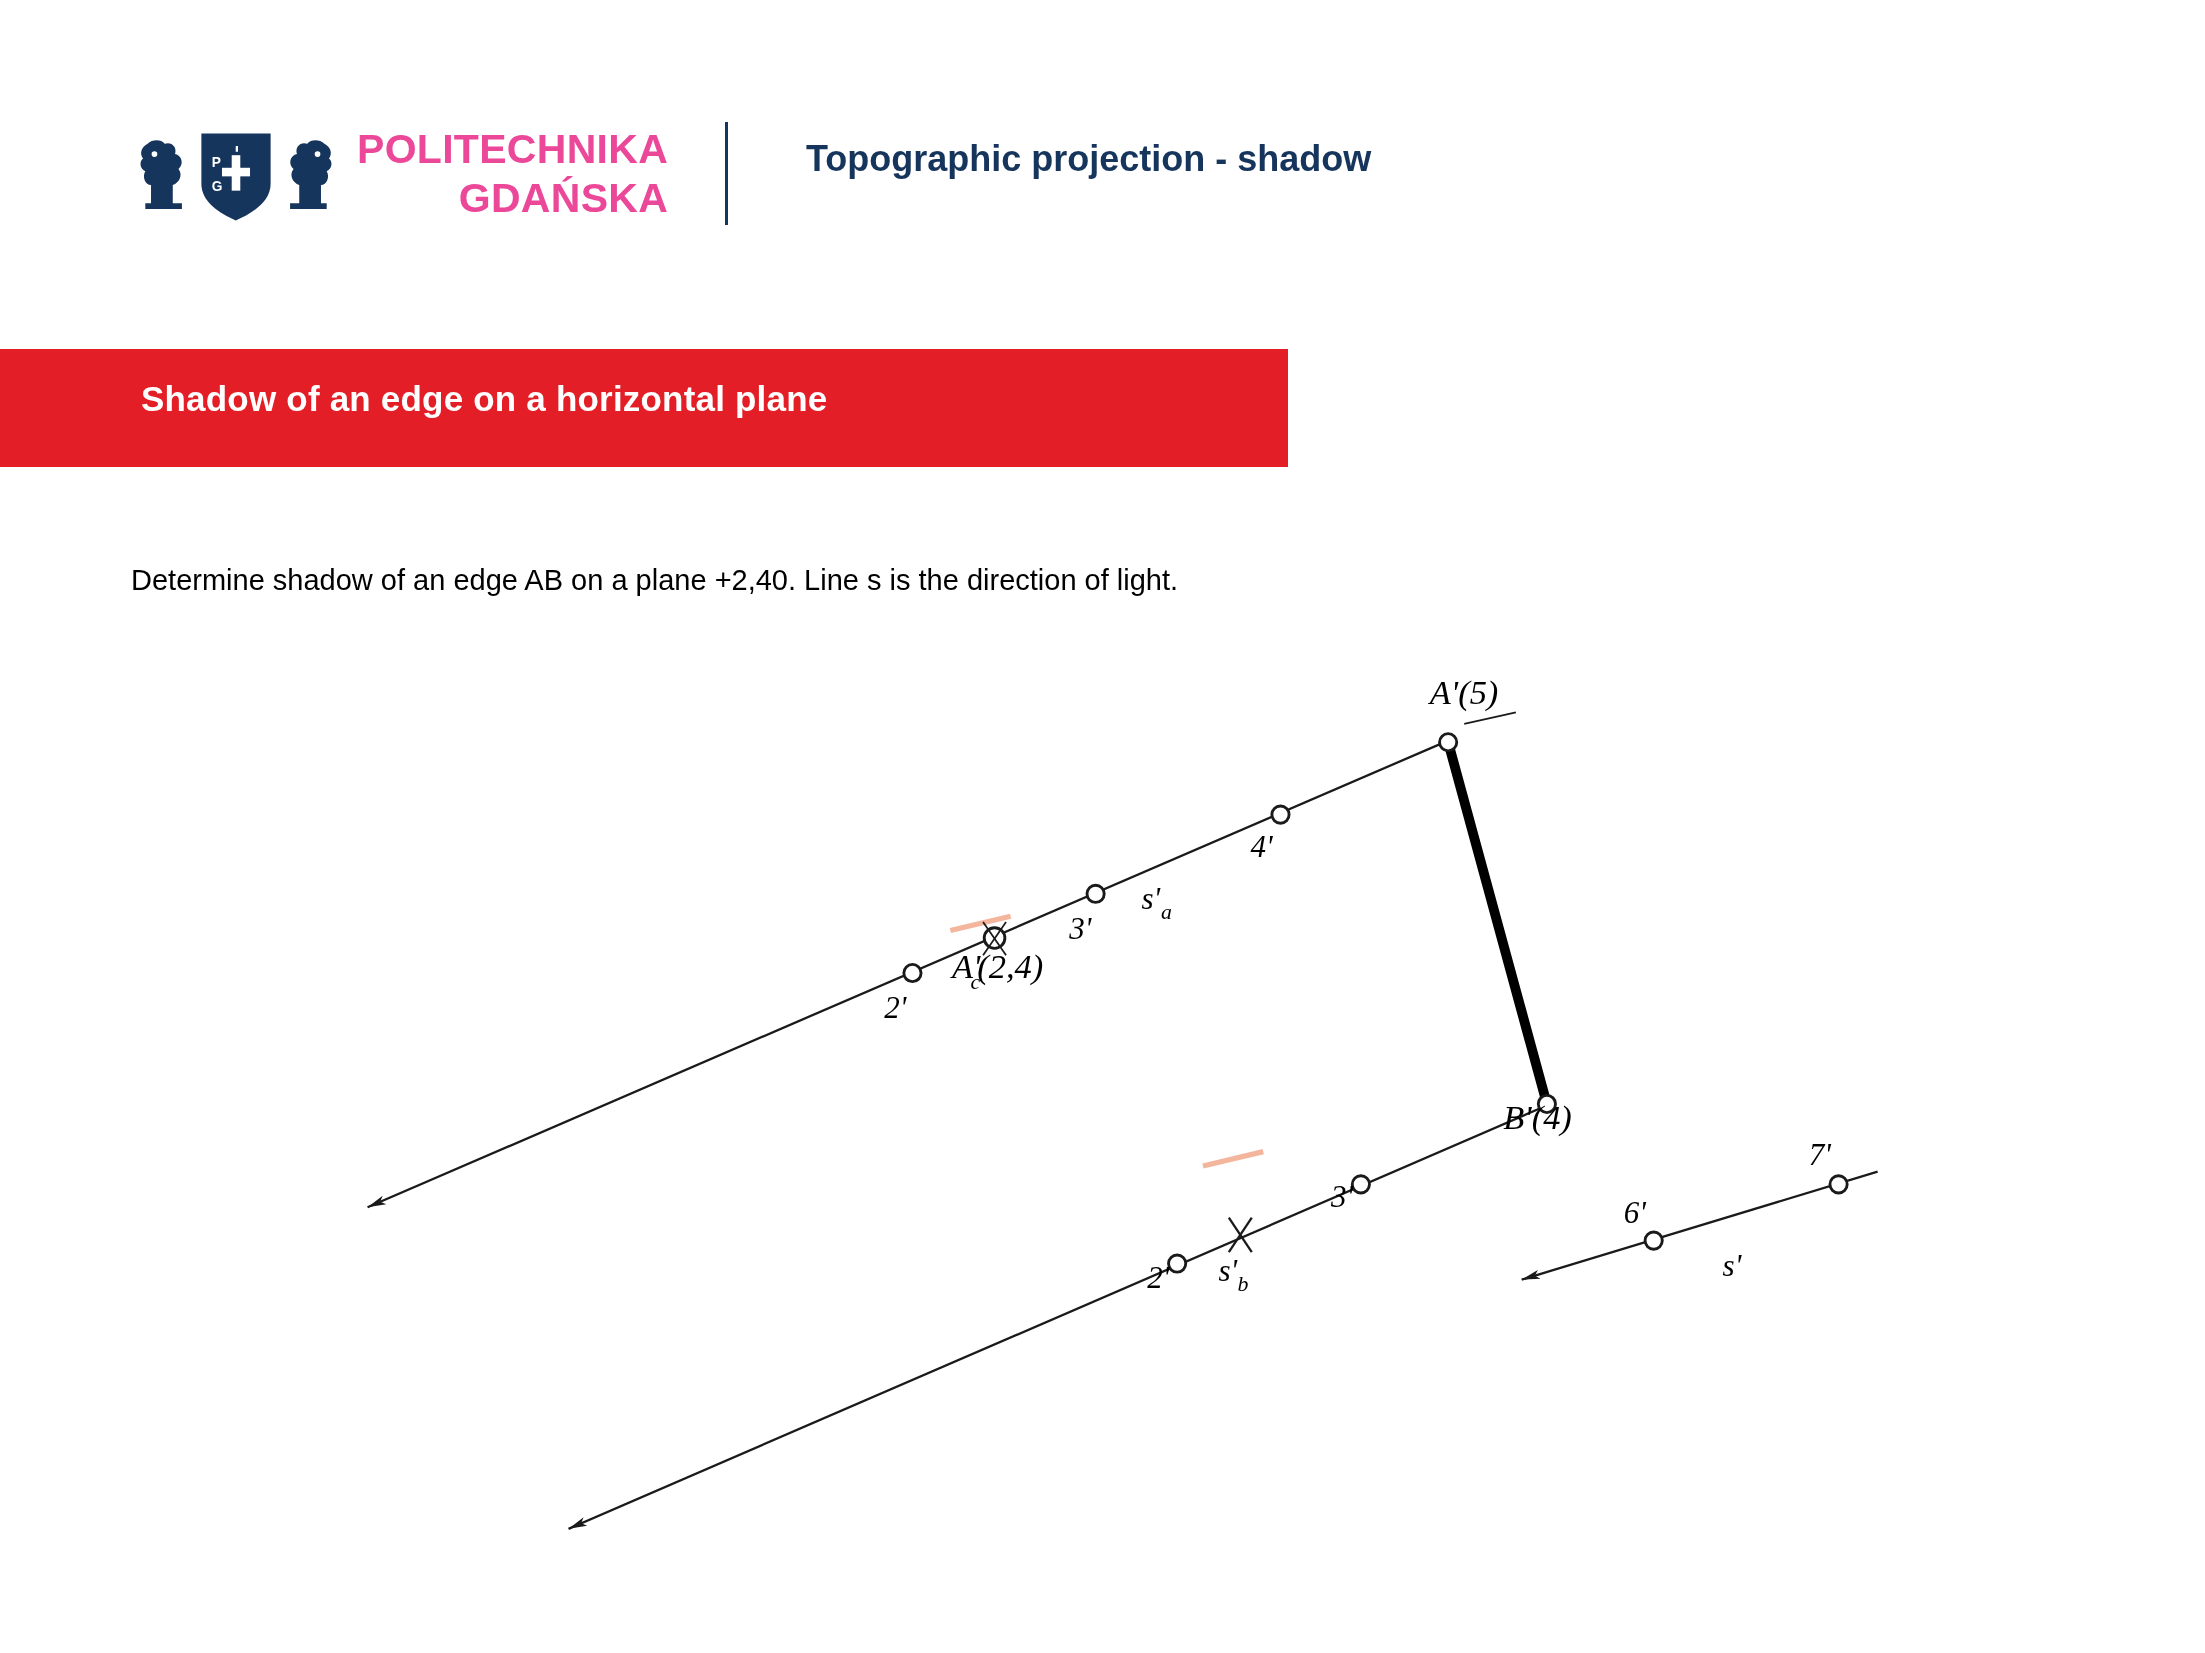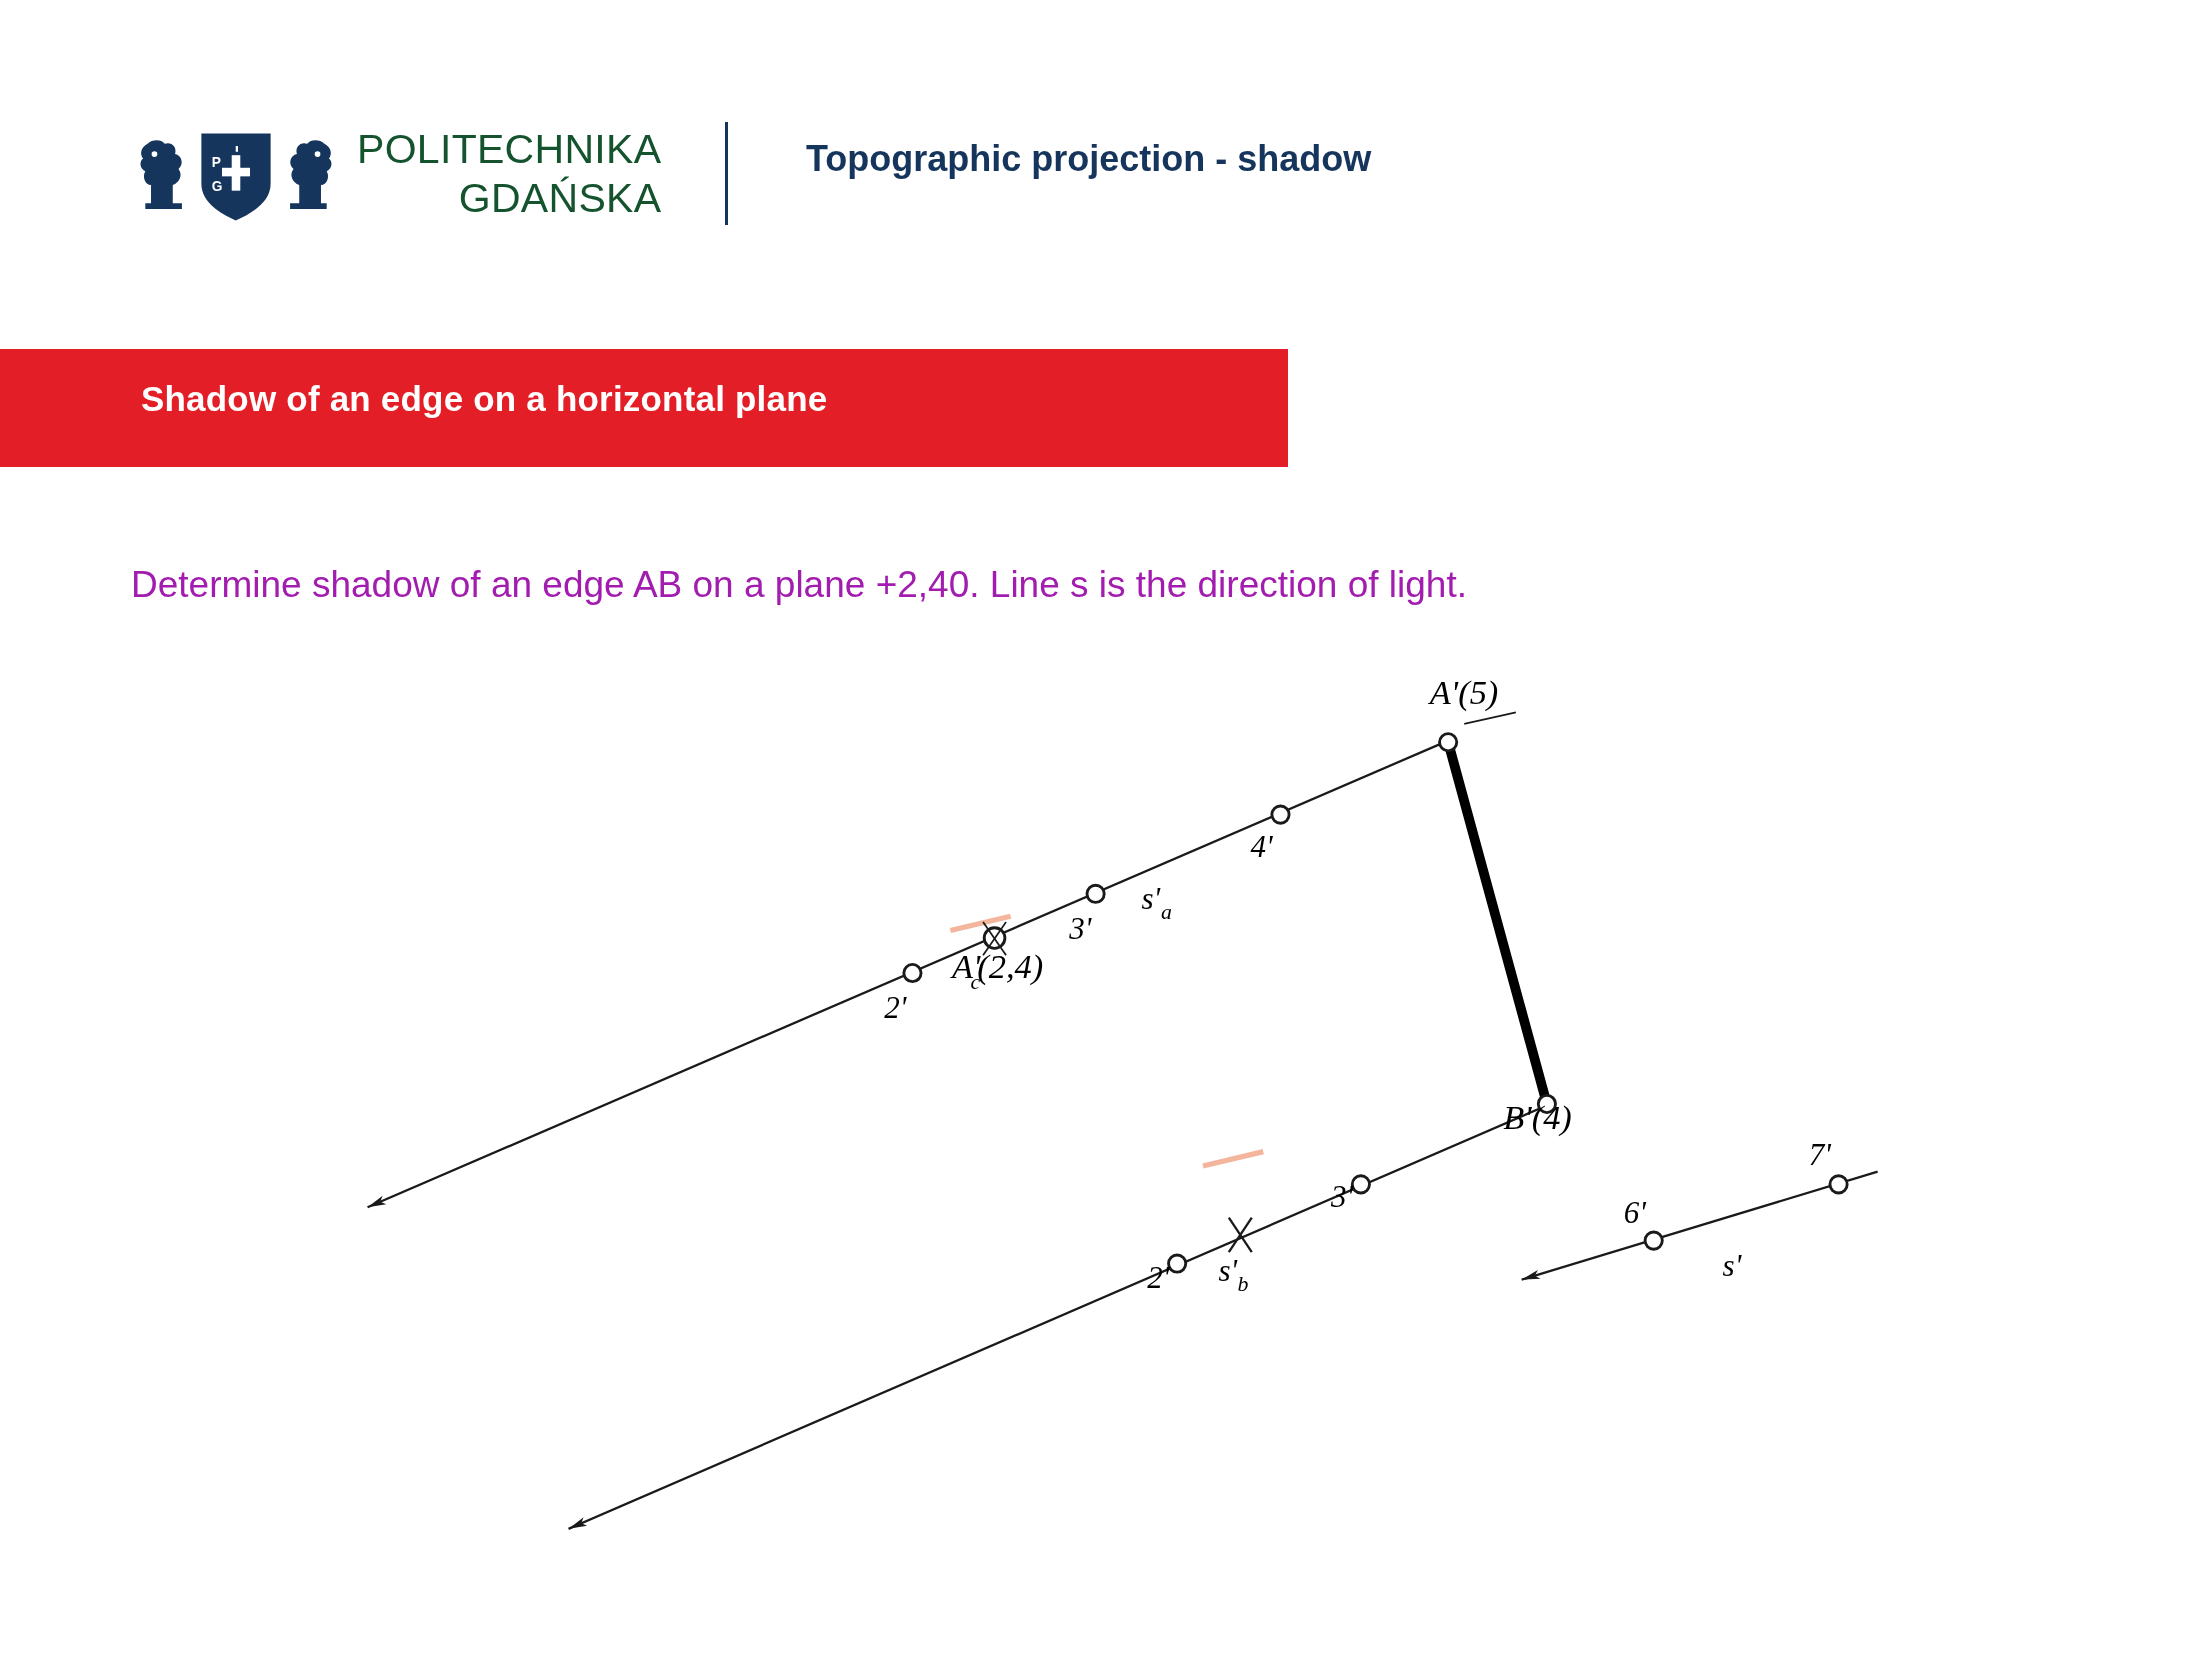--- a/index.html
+++ b/index.html
@@ -30,22 +30,22 @@
     display: flex;
     align-items: center;
   }
   #crest {
     width: 198px;
     height: 103px;
     position: relative;
   }
   #logo-text {
     margin-left: 22px;
-    color: #14532d;
-    font-weight: normal;
+    color: #ec4899;
+    font-weight: bold;
     font-size: 41px;
     line-height: 1.18;
     text-align: right;
     letter-spacing: 0.3px;
   }
   #header-divider {
     position: absolute;
     left: 725px;
     top: 122px;
     width: 2.9px;
@@ -79,22 +79,22 @@
     font-weight: bold;
     font-size: 35px;
     letter-spacing: 0.2px;
   }
 
   
   #task-text {
     position: absolute;
     left: 131px;
     top: 564px;
-    color: #a21caf;
-    font-size: 37px;
+    color: #000000;
+    font-size: 29px;
     font-weight: normal;
     white-space: nowrap;
   }
 
   
   #drawing {
     position: absolute;
     left: 0;
     top: 632px;
     width: 1781px;

